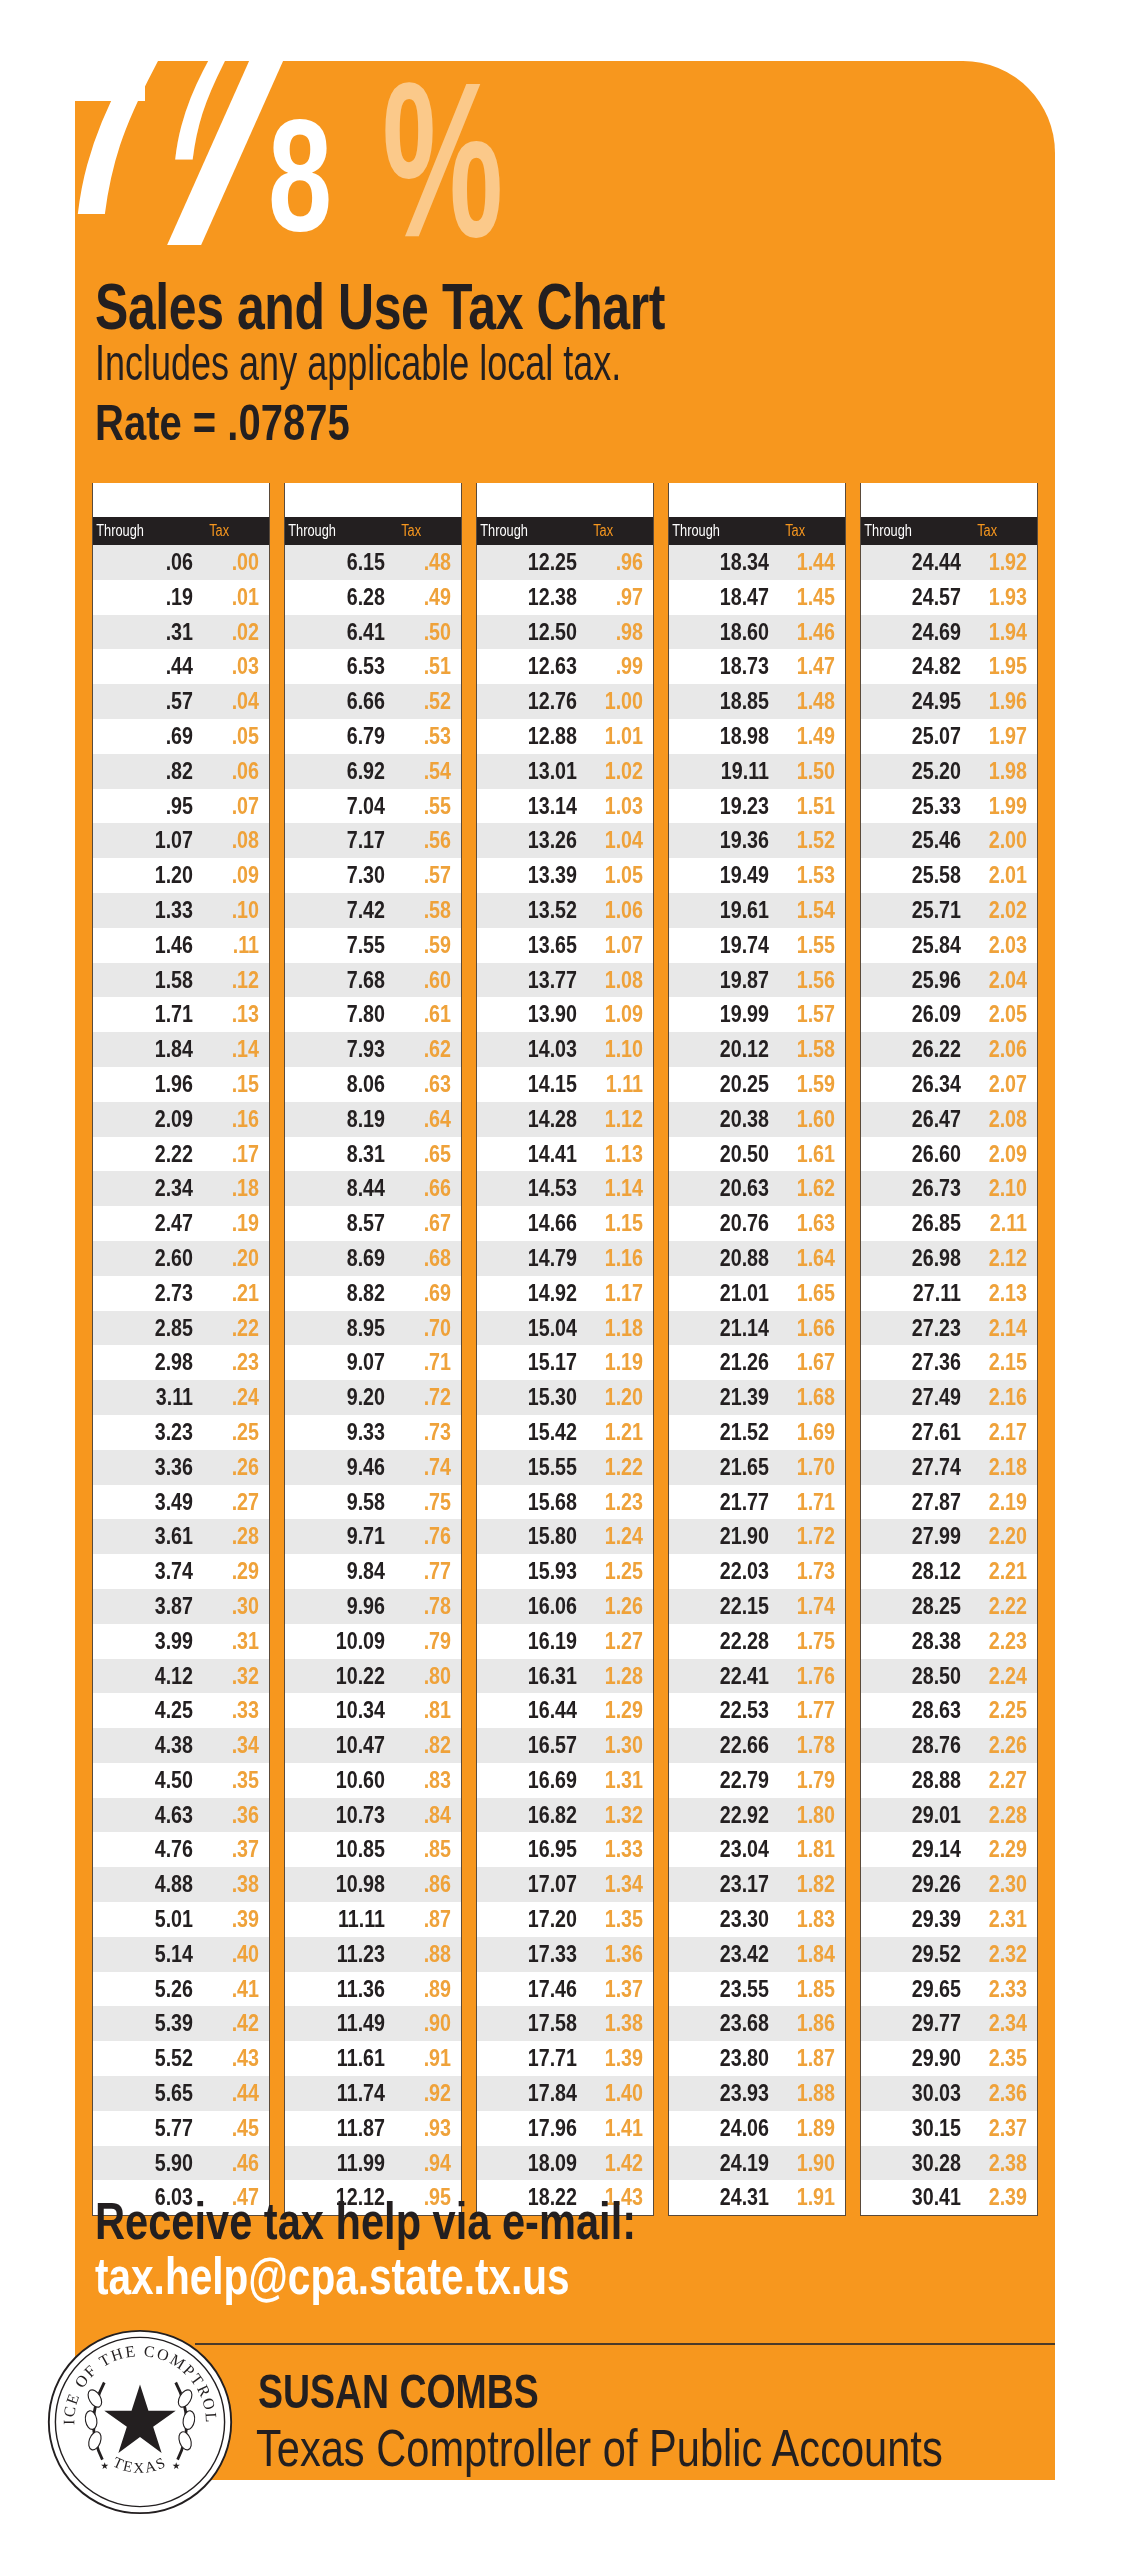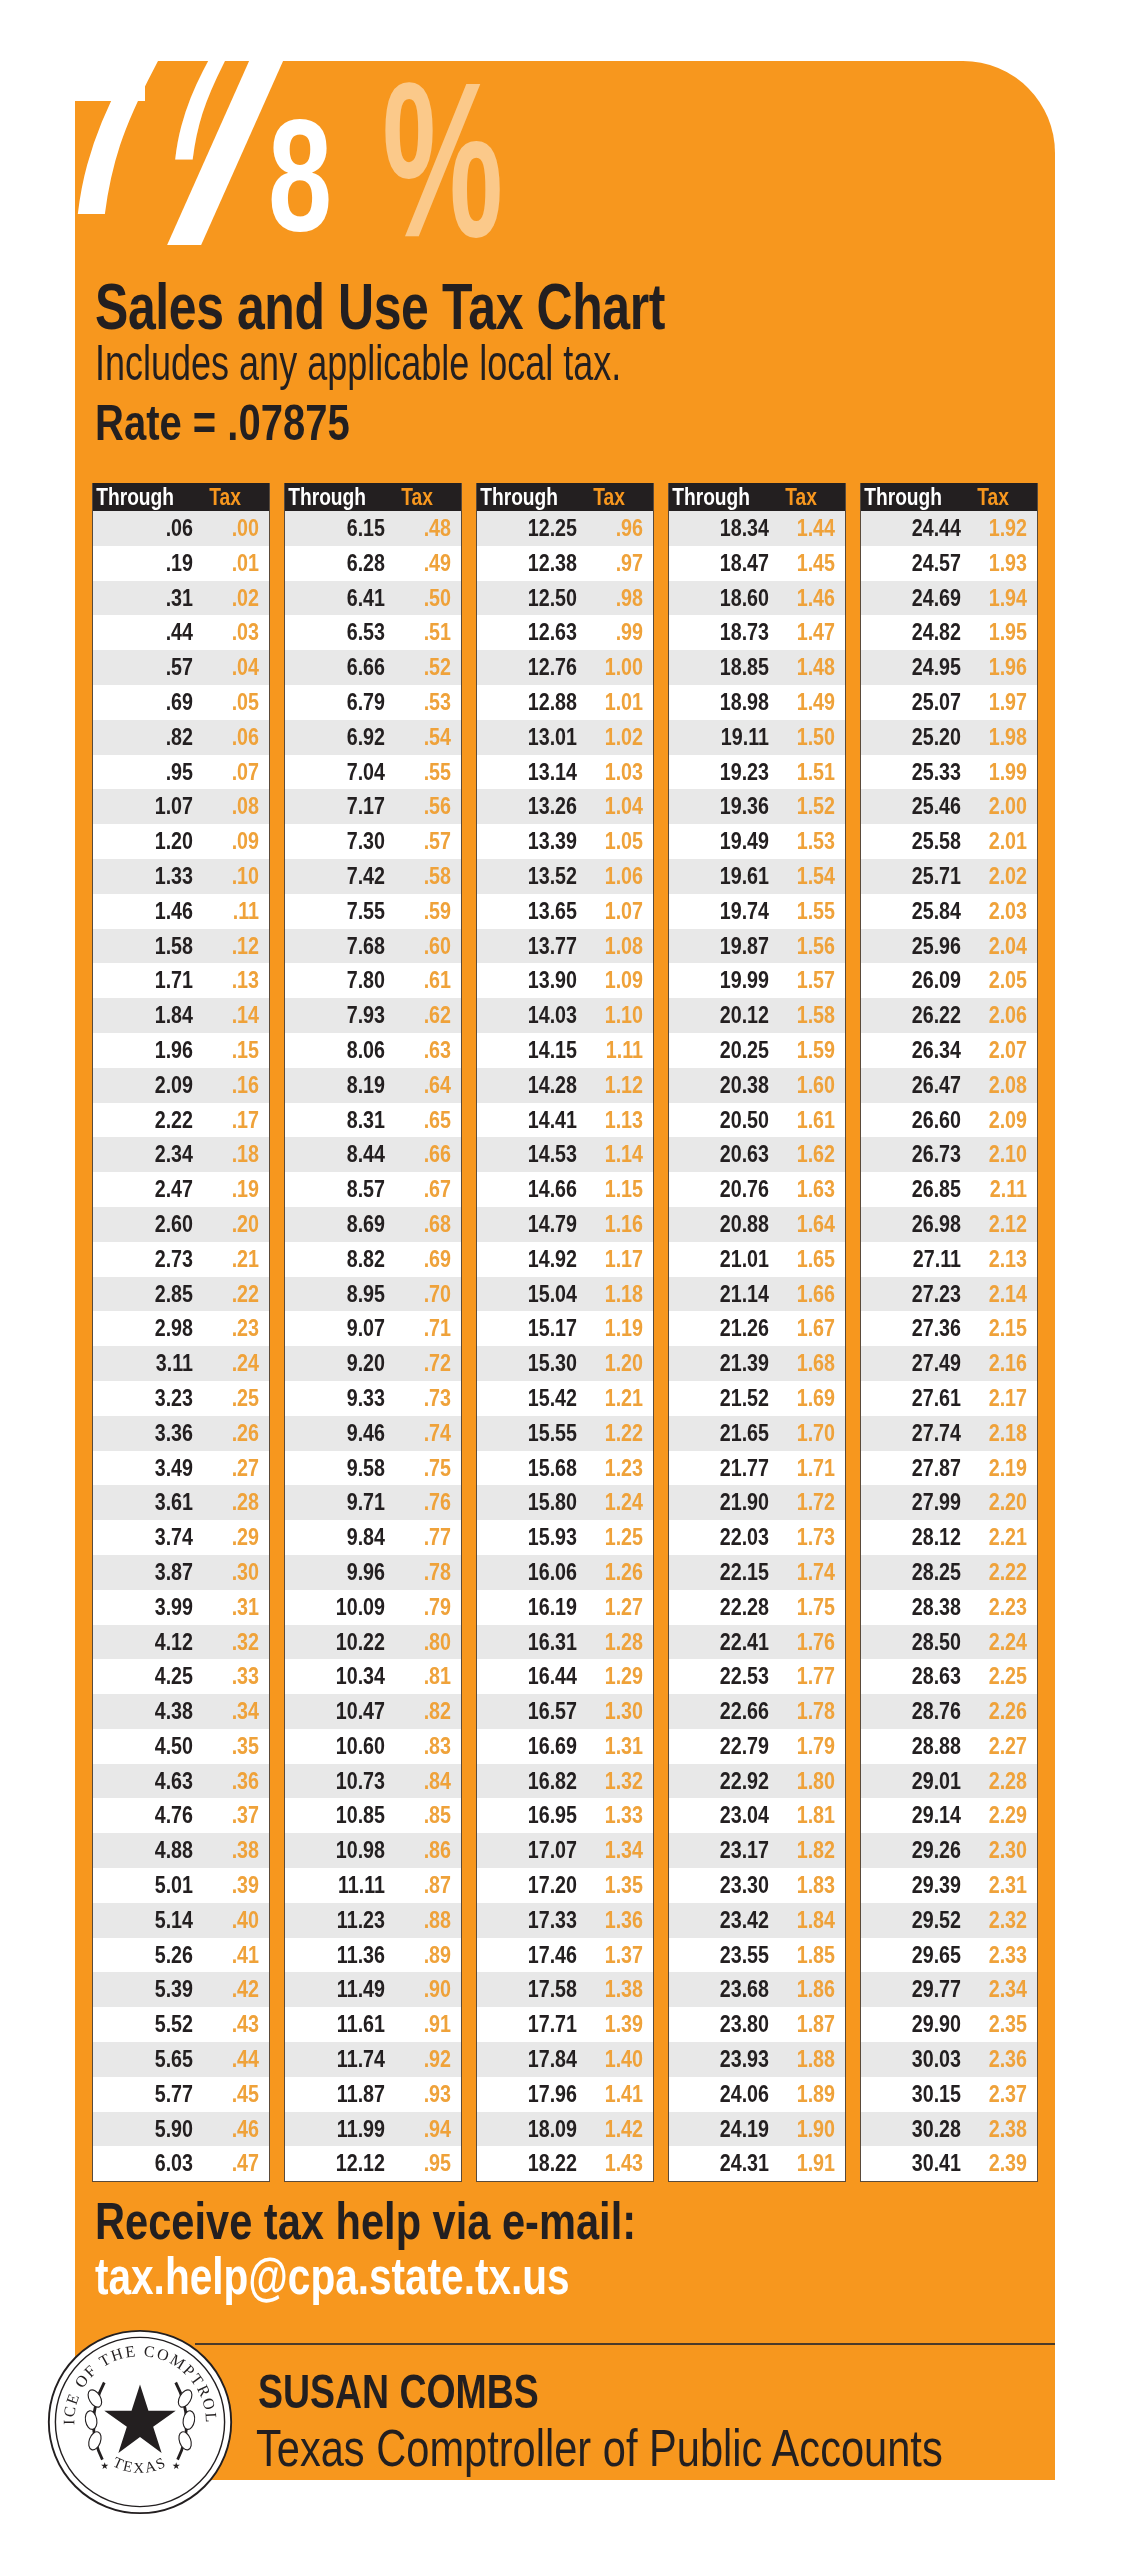--- a/index.html
+++ b/index.html
@@ -12,21 +12,21 @@
   .big .slash { position:absolute; left:215px; top:30px; width:34px; height:215px; background:#ffffff; transform:skewX(-24deg); }
   .big .frac-den { position:absolute; left:268px; top:95px; font-weight:bold; font-size:160px; color:#ffffff; line-height:1; transform:scaleX(0.72); transform-origin:left top; }
   .big .pct { position:absolute; left:382px; top:50px; font-weight:bold; font-size:220px; color:#FBC98A; line-height:1; transform:scaleX(0.62); transform-origin:left top; }
 
   .title { position:absolute; left:95px; top:275px; font-size:64px; font-weight:bold; color:#231F20; line-height:1; transform:scaleX(0.78); transform-origin:left top; white-space:nowrap; letter-spacing:-0.5px; }
   .subtitle { position:absolute; left:95px; top:338px; font-size:50px; color:#231F20; line-height:1; transform:scaleX(0.72); transform-origin:left top; white-space:nowrap; }
   .rate { position:absolute; left:95px; top:398px; font-size:50px; font-weight:bold; color:#231F20; line-height:1; transform:scaleX(0.8); transform-origin:left top; white-space:nowrap; }
 
   .tables { position:absolute; left:92px; top:483px; width:946px; height:1700px; }
   .col { position:absolute; top:0; width:178px; border:1.5px solid #5a4a3a; border-top:none; background:#fff; box-sizing:border-box; }
-  .col .hdr { height:28px; background:#231F20; display:flex; align-items:center; font-weight:bold; font-size:24px; line-height:28px; }
+  .col .hdr { height:28px; background:#231F20; display:flex; align-items:center; font-weight:normal; font-size:16px; line-height:28px;margin-top:34px; }
   .col .hdr .th { color:#ffffff; width:112px; padding-left:4px; transform:scaleX(0.8); transform-origin:left center; white-space:nowrap; }
   .col .hdr .tt { color:#F7971E; width:60px; transform:scaleX(0.8); transform-origin:left center; white-space:nowrap; padding-left:4px; }
   .row { height:34.8px; display:flex; align-items:center; font-size:24px; line-height:34.8px; }
   .row:nth-child(even) { background:#ffffff; }
   .row:nth-child(odd) { background:#E8E8E8; }
   .row .thr { width:100px; text-align:right; color:#231F20; font-weight:bold; transform:scaleX(0.82); transform-origin:right center; white-space:nowrap; }
   .row .tx { width:66px; text-align:right; color:#EFA23A; font-weight:bold; transform:scaleX(0.82); transform-origin:right center; white-space:nowrap; }
 
   .help { position:absolute; left:95px; top:2195px; font-size:52px; font-weight:bold; color:#231F20; line-height:1; transform:scaleX(0.8); transform-origin:left top; white-space:nowrap; }
   .email { position:absolute; left:95px; top:2250px; font-size:52px; font-weight:bold; color:#ffffff; line-height:1; transform:scaleX(0.78); transform-origin:left top; white-space:nowrap; text-decoration:none; }

